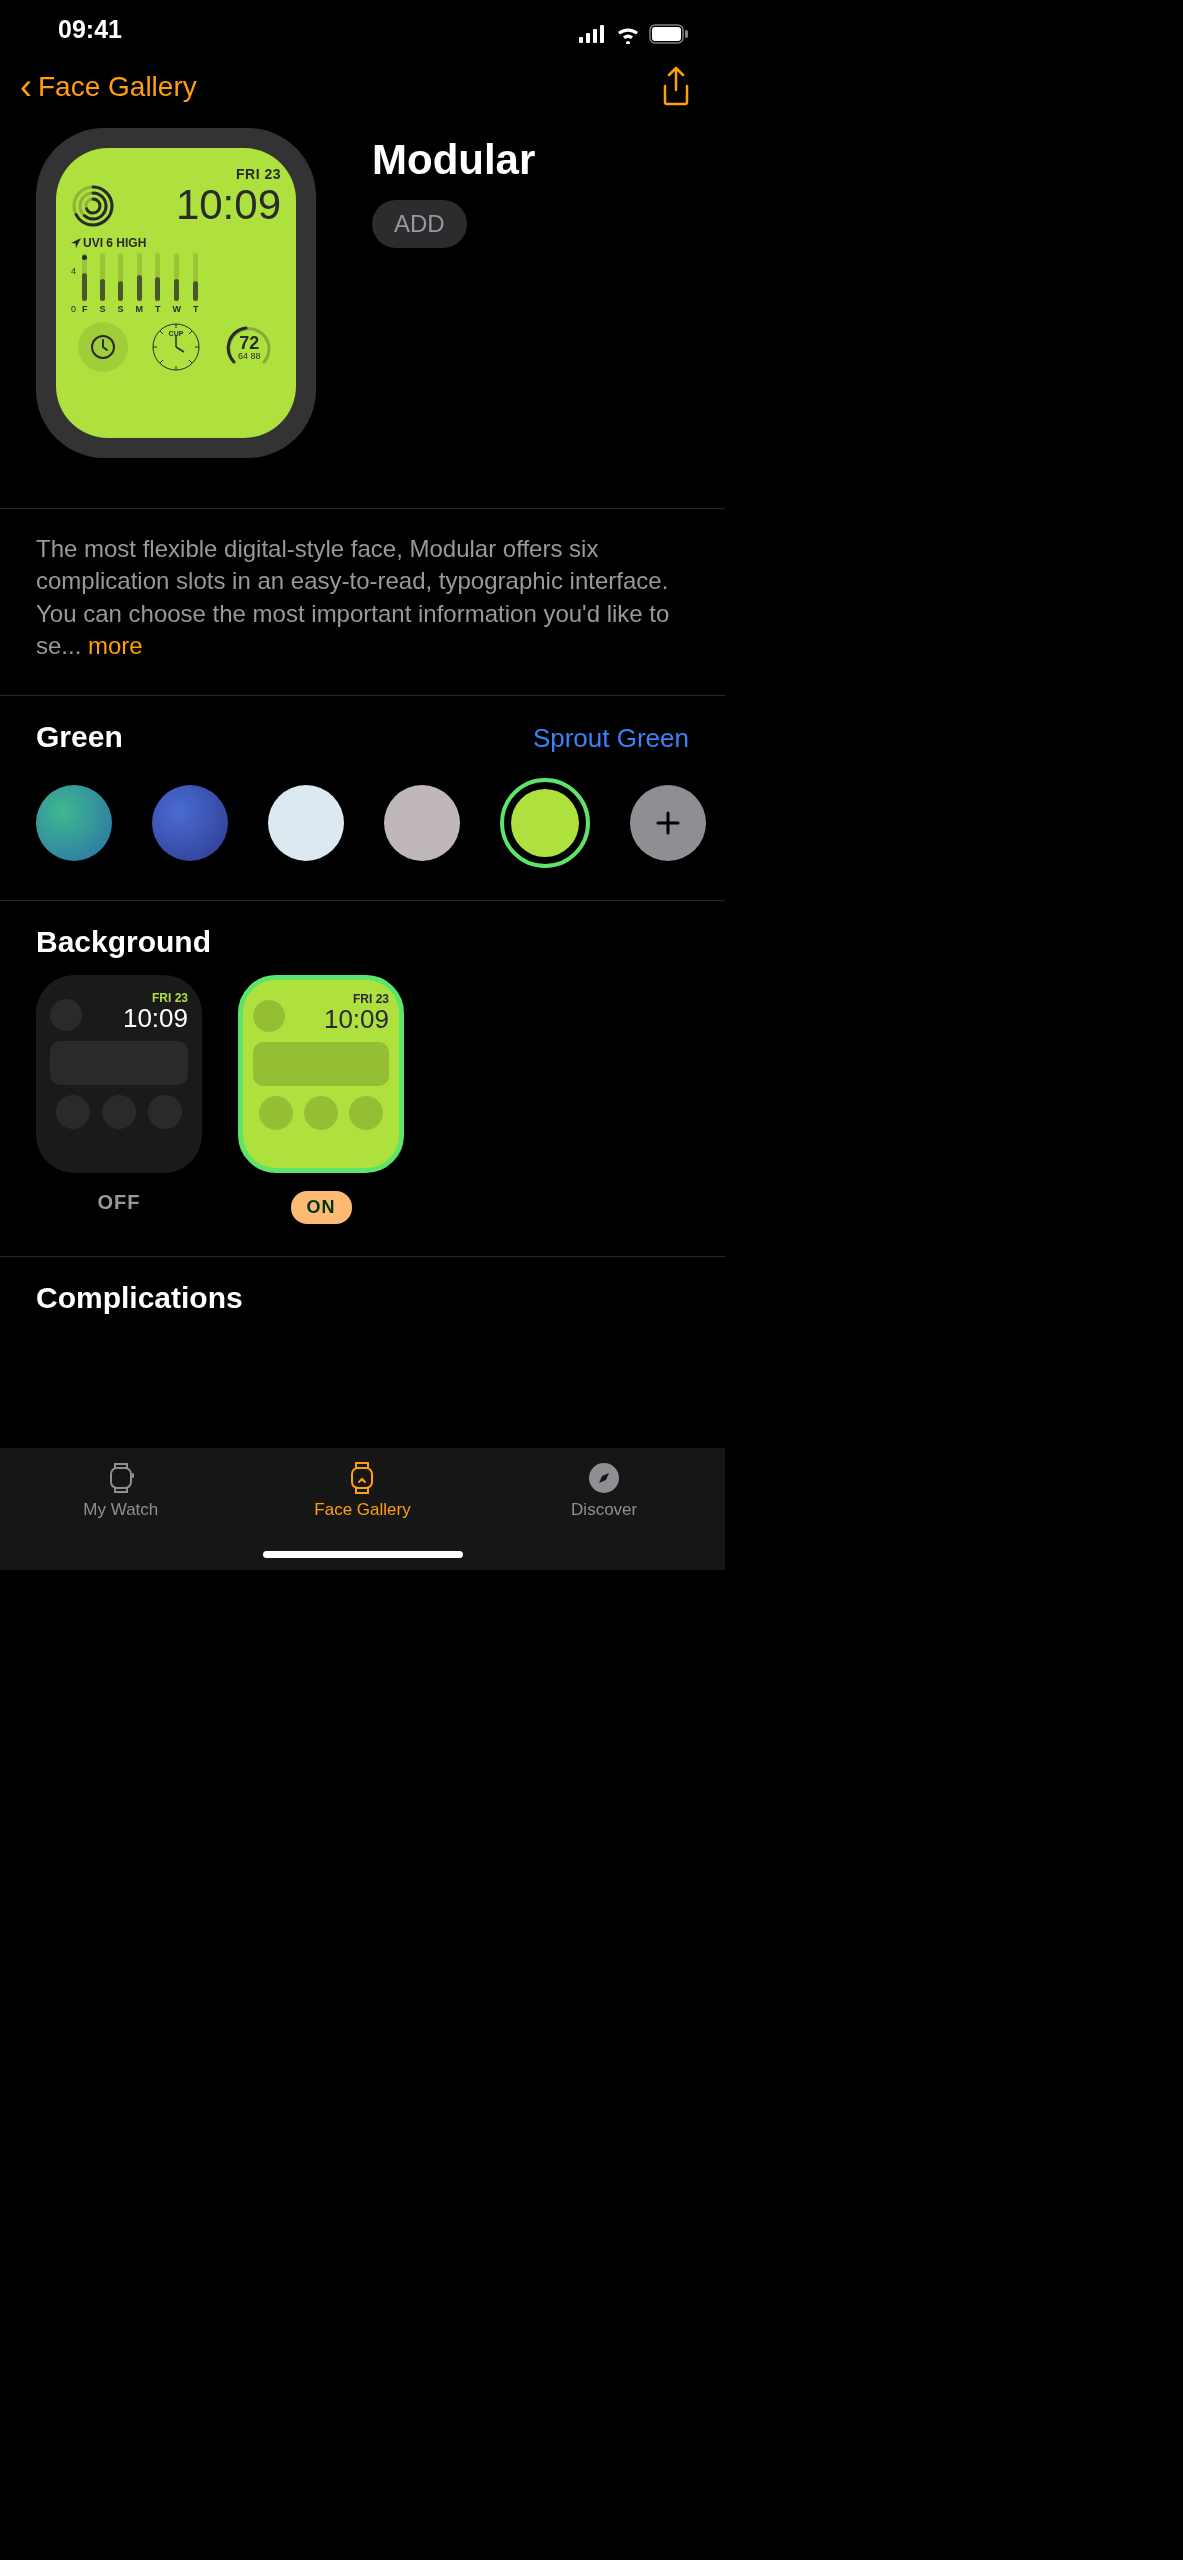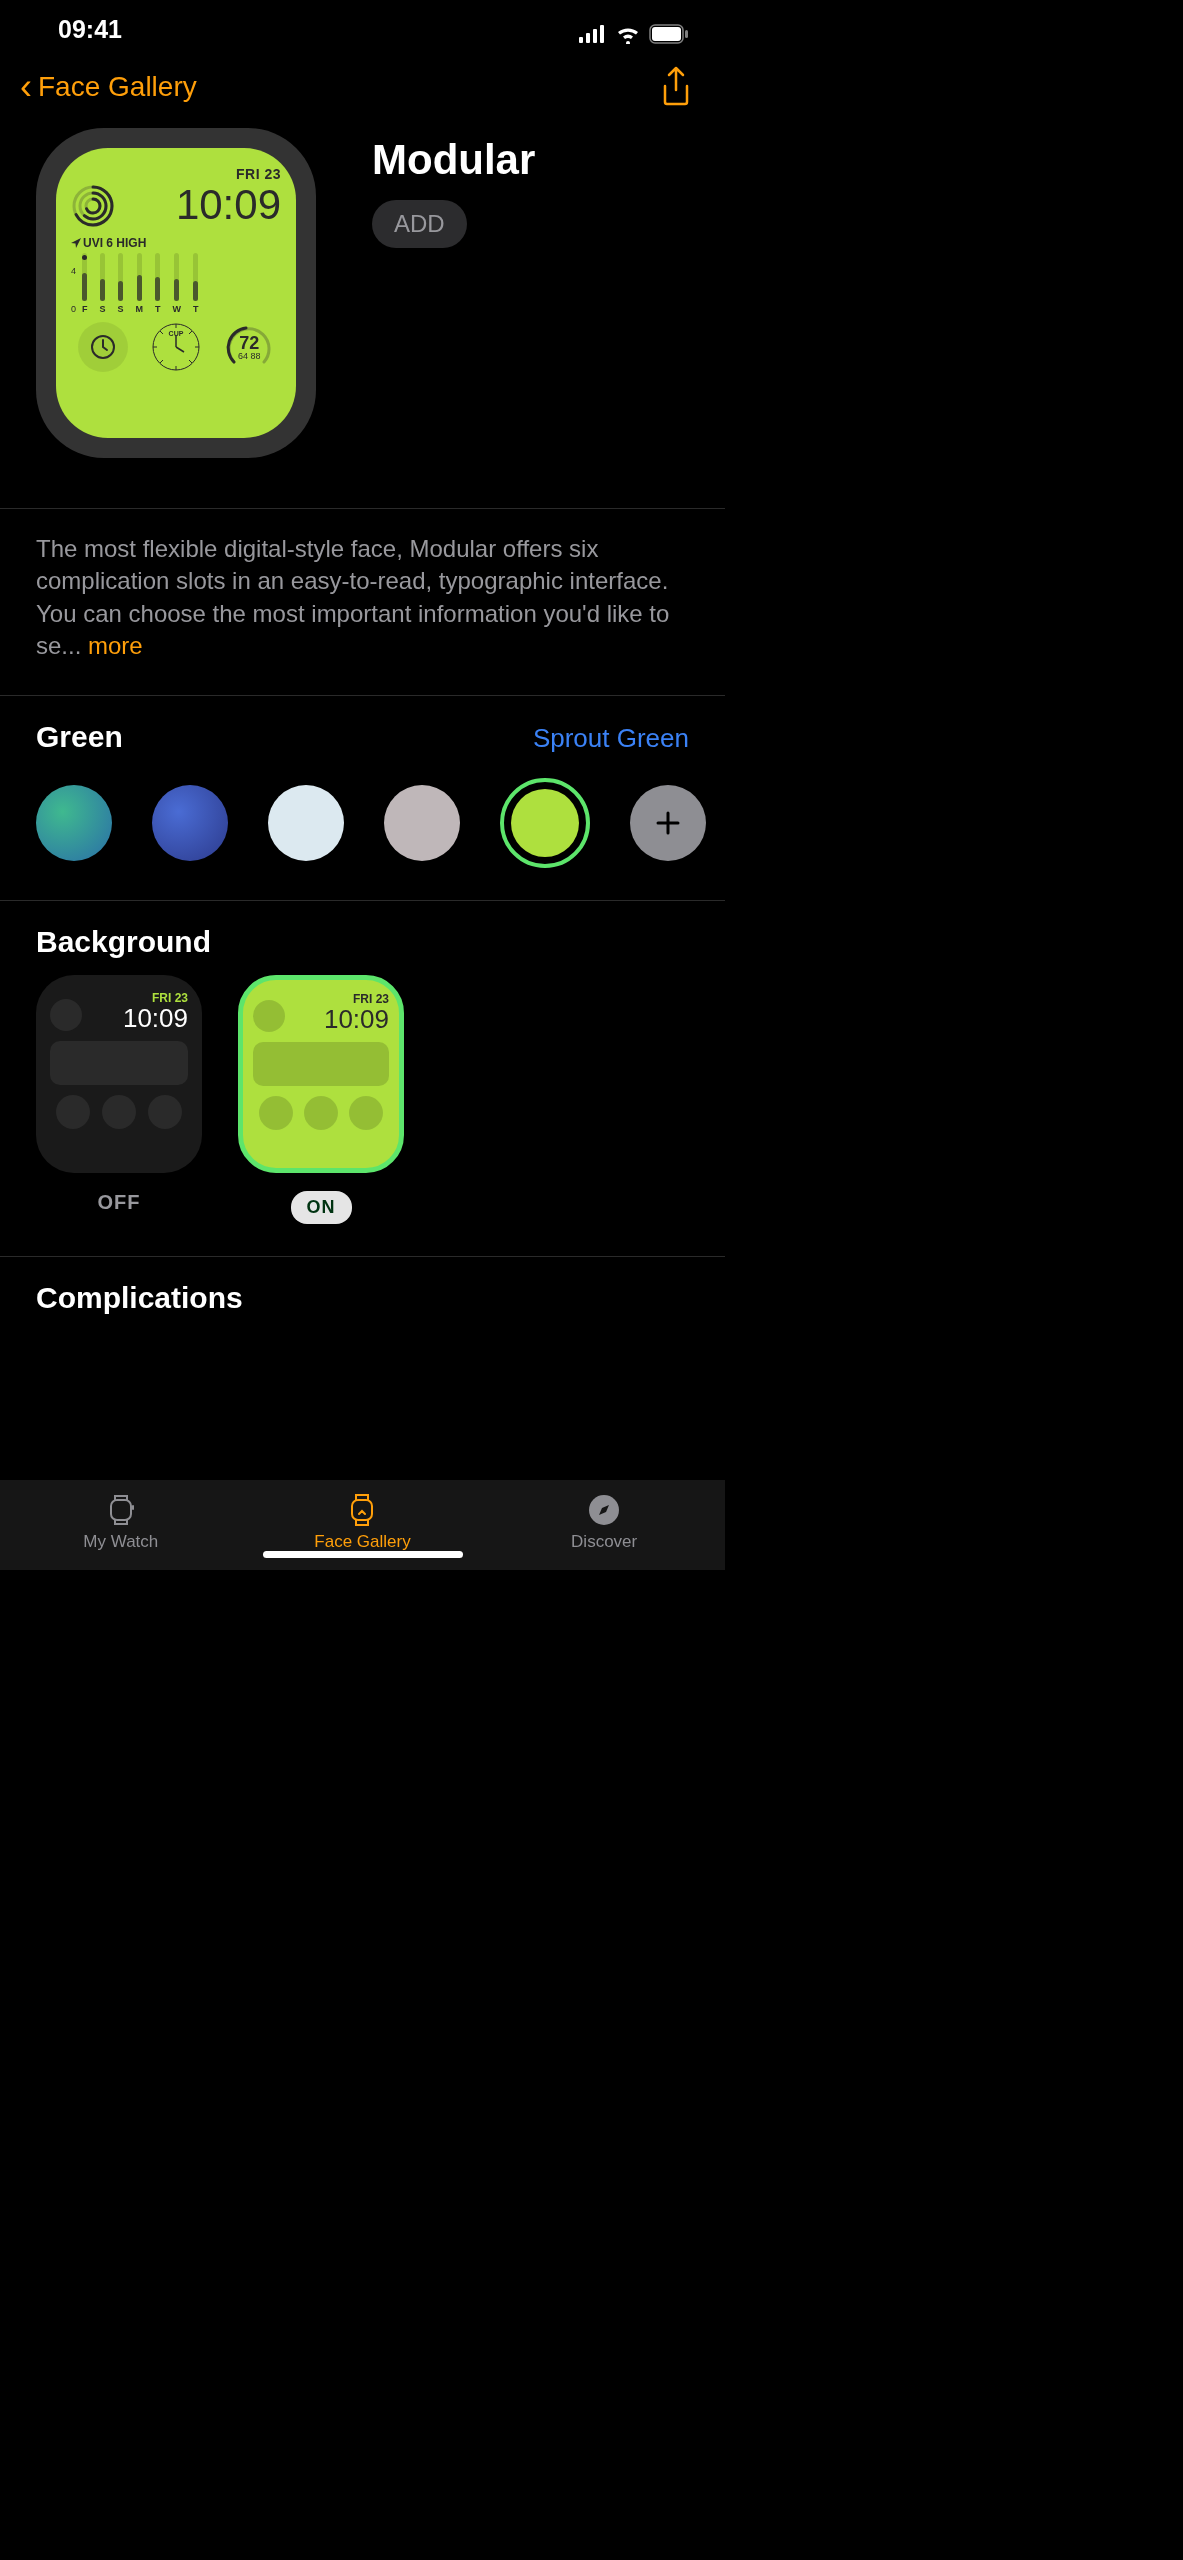--- a/index.html
+++ b/index.html
@@ -377,40 +377,40 @@
     }
     .bg-off .bg-comp { background: #2a2a2a; }
     .bg-on .bg-comp { background: rgba(0,0,0,0.15); }
     .bg-label-off {
       color: #98989d;
       font-size: 20px;
       font-weight: 600;
       letter-spacing: 1px;
     }
     .bg-label-on {
-      background: #e5e5e5;
+      background: #fdba74;
       color: #003311;
       font-size: 18px;
       font-weight: 700;
       padding: 6px 16px;
       border-radius: 16px;
       letter-spacing: 1px;
     }
     
     .complications-section {
       padding: 24px 36px 12px 36px;
     }
     
     
     .tab-bar {
       position: absolute;
       bottom: 0;
       left: 0;
       right: 0;
-      height: 90px;
+      height: 122px;
       background: #161616;
       display: flex;
       justify-content: space-around;
       align-items: flex-start;
       padding-top: 12px;
     }
     .tab-item {
       display: flex;
       flex-direction: column;
       align-items: center;

